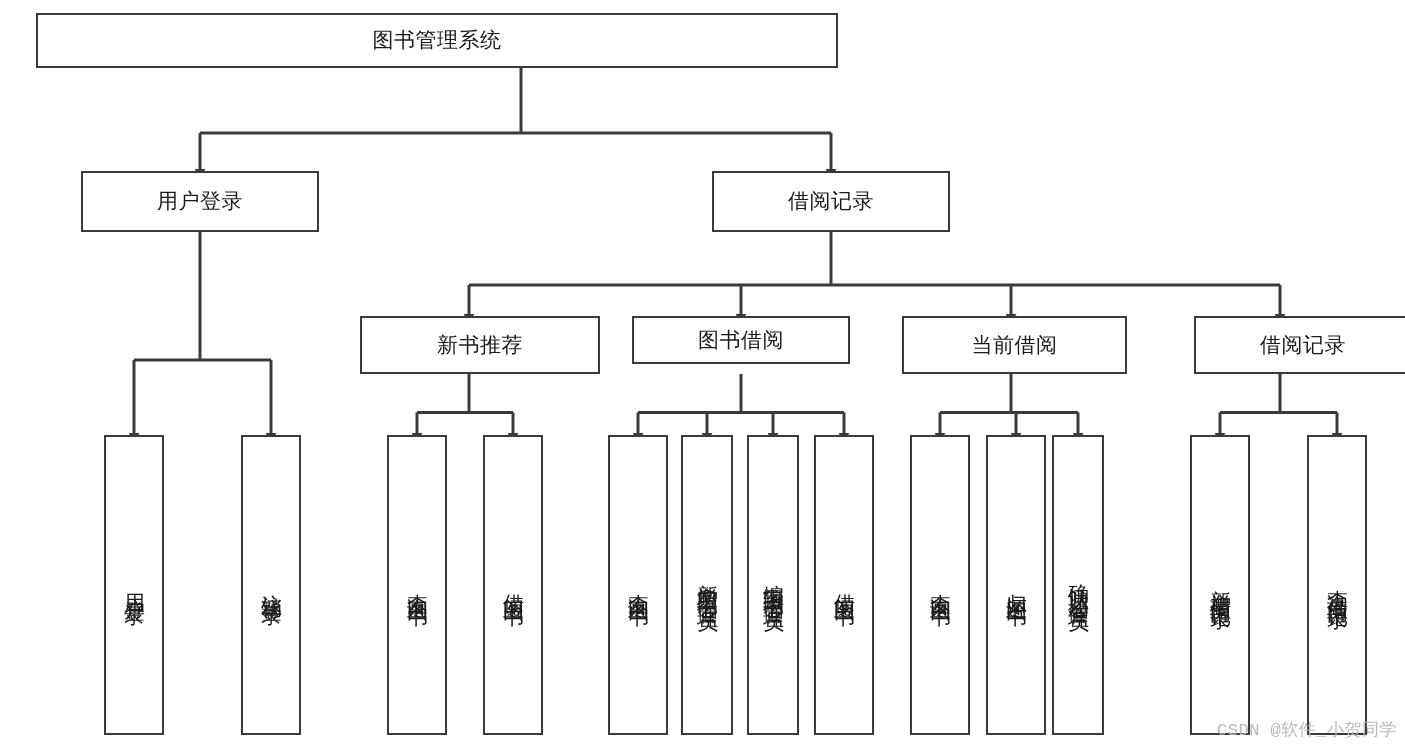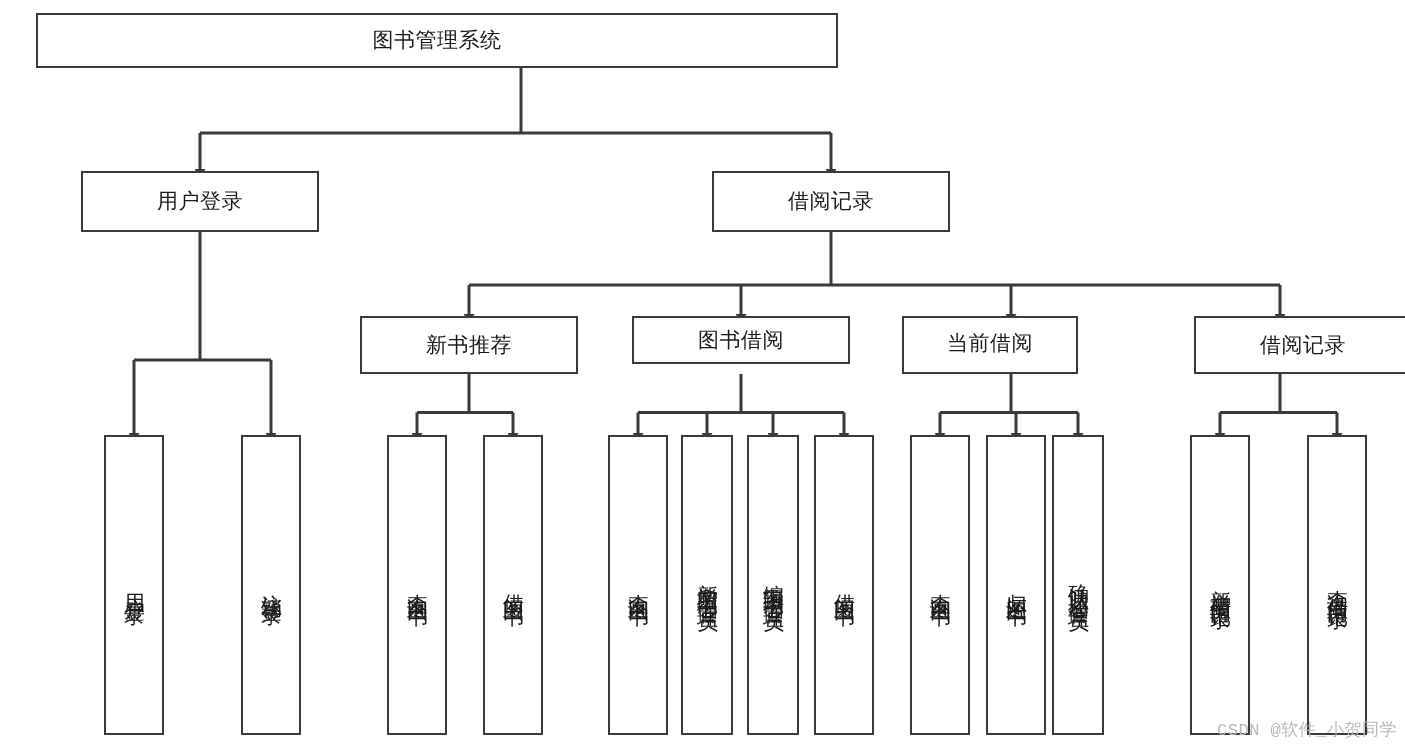--- a/index.html
+++ b/index.html
@@ -118,27 +118,27 @@
   <div id="nodes">
       <div class="node" style="left: 36px; top: 13px; width: 802px; height: 55px;">
         <span class="label">图书管理系统</span>
       </div>
       <div class="node" style="left: 81px; top: 171px; width: 238px; height: 61px;">
         <span class="label">用户登录</span>
       </div>
       <div class="node" style="left: 712px; top: 171px; width: 238px; height: 61px;">
         <span class="label">借阅记录</span>
       </div>
-      <div class="node" style="left: 360px; top: 316px; width: 218px; height: 58px;">
+      <div class="node" style="left: 360px; top: 316px; width: 240px; height: 58px;">
         <span class="label">新书推荐</span>
       </div>
       <div class="node" style="left: 632px; top: 316px; width: 218px; height: 48px;">
         <span class="label">图书借阅</span>
       </div>
-      <div class="node" style="left: 902px; top: 316px; width: 176px; height: 58px; font-family: Liberation Mono, monospace;">
+      <div class="node" style="left: 902px; top: 316px; width: 225px; height: 58px;">
         <span class="label">当前借阅</span>
       </div>
       <div class="node" style="left: 1171px; top: 316px; width: 218px; height: 58px; margin-left: 23px;">
         <span class="label">借阅记录</span>
       </div>
       <div class="node leaf" style="left: 104px; top: 435px; width: 60px; height: 300px;">
         <span class="label">用户登录</span>
       </div>
       <div class="node leaf" style="left: 241px; top: 435px; width: 60px; height: 300px;">
         <span class="label">注销登录</span>

